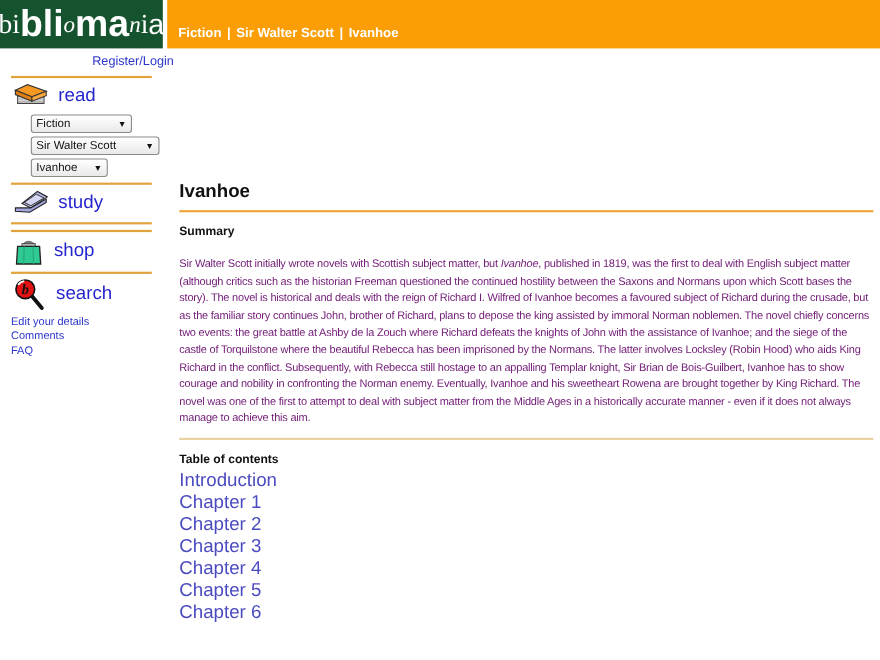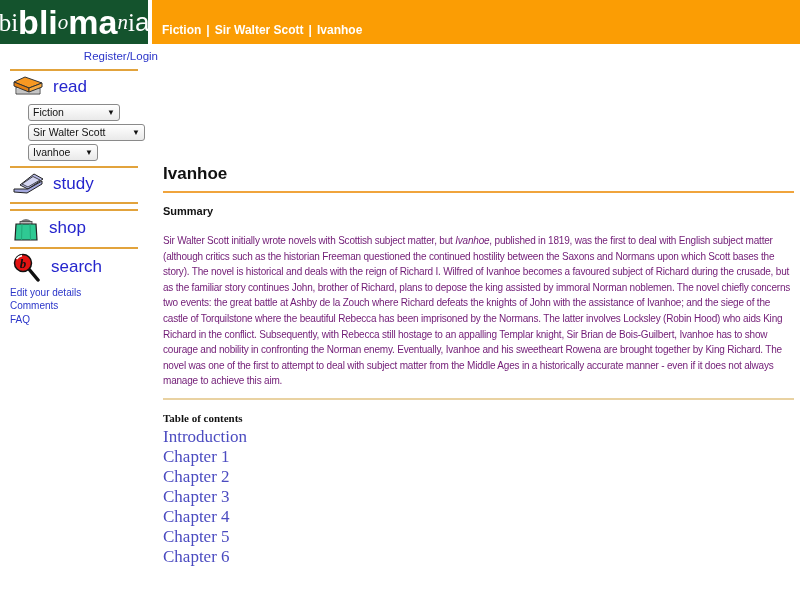--- a/index.html
+++ b/index.html
@@ -40,21 +40,21 @@
             text-decoration:none;cursor:pointer;}
 
   
   .main{position:absolute;left:163px;top:44px;width:631px;}
   .page-title{margin-top:120px;font-size:17px;font-weight:bold;color:#111;}
   .rule-orange{height:2px;background:#f0a43c;margin-top:7px;}
   .sub-heading{margin-top:12px;font-size:11px;font-weight:bold;color:#111;}
   .summary-text{margin-top:16px;font-size:10px;line-height:15.6px;letter-spacing:-0.2px;color:#701a75;}
   .summary-text .ital{font-style:italic;}
   .rule-tan{height:2px;background:#e9d2a2;margin-top:9px;}
-  .toc{margin-top:5px;font-family:Liberation Serif, serif;}
+  .toc{margin-top:5px;}
   .toc-link{display:block;margin-top:6px;font-size:17px;line-height:14px;color:#4b4bc0;
             text-decoration:none;cursor:pointer;}
 </style>
 </head>
 <body>
 
 <div class="page">
 
   <div class="logo-box">
     <span class="lp-serif">bi</span>

